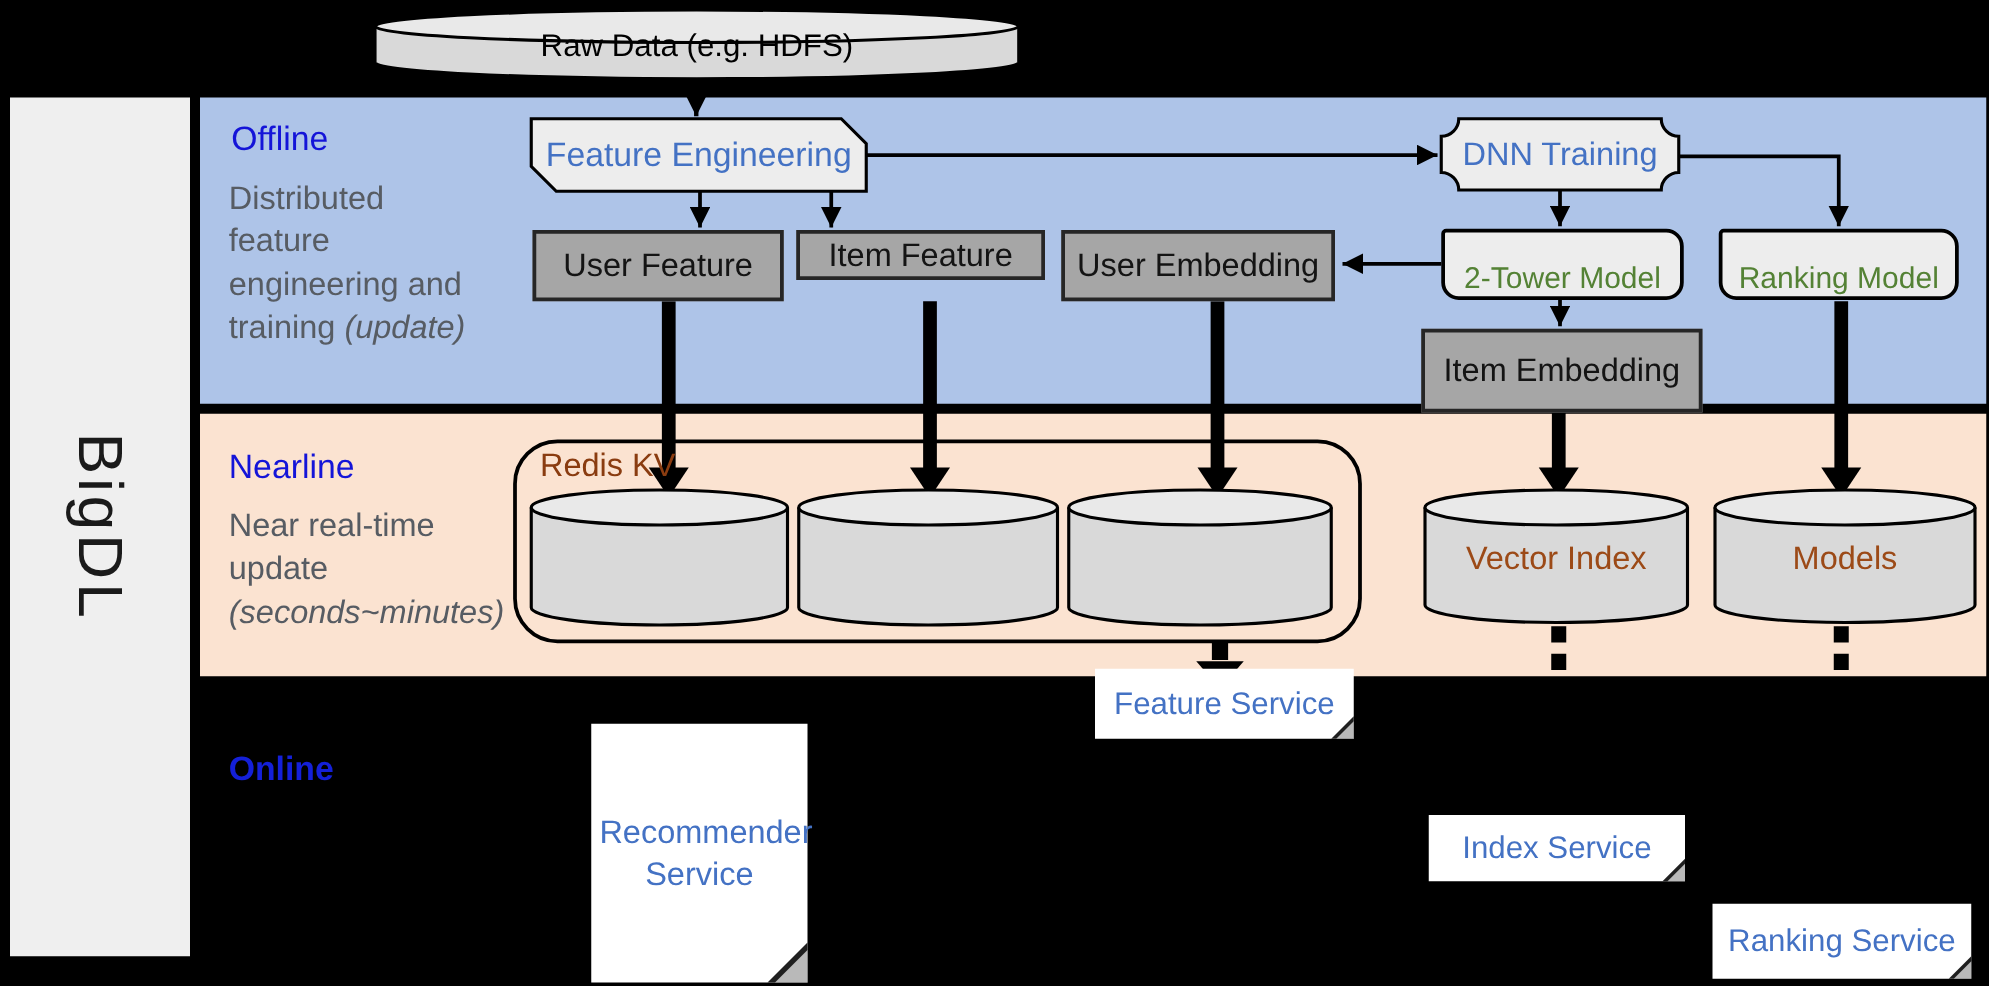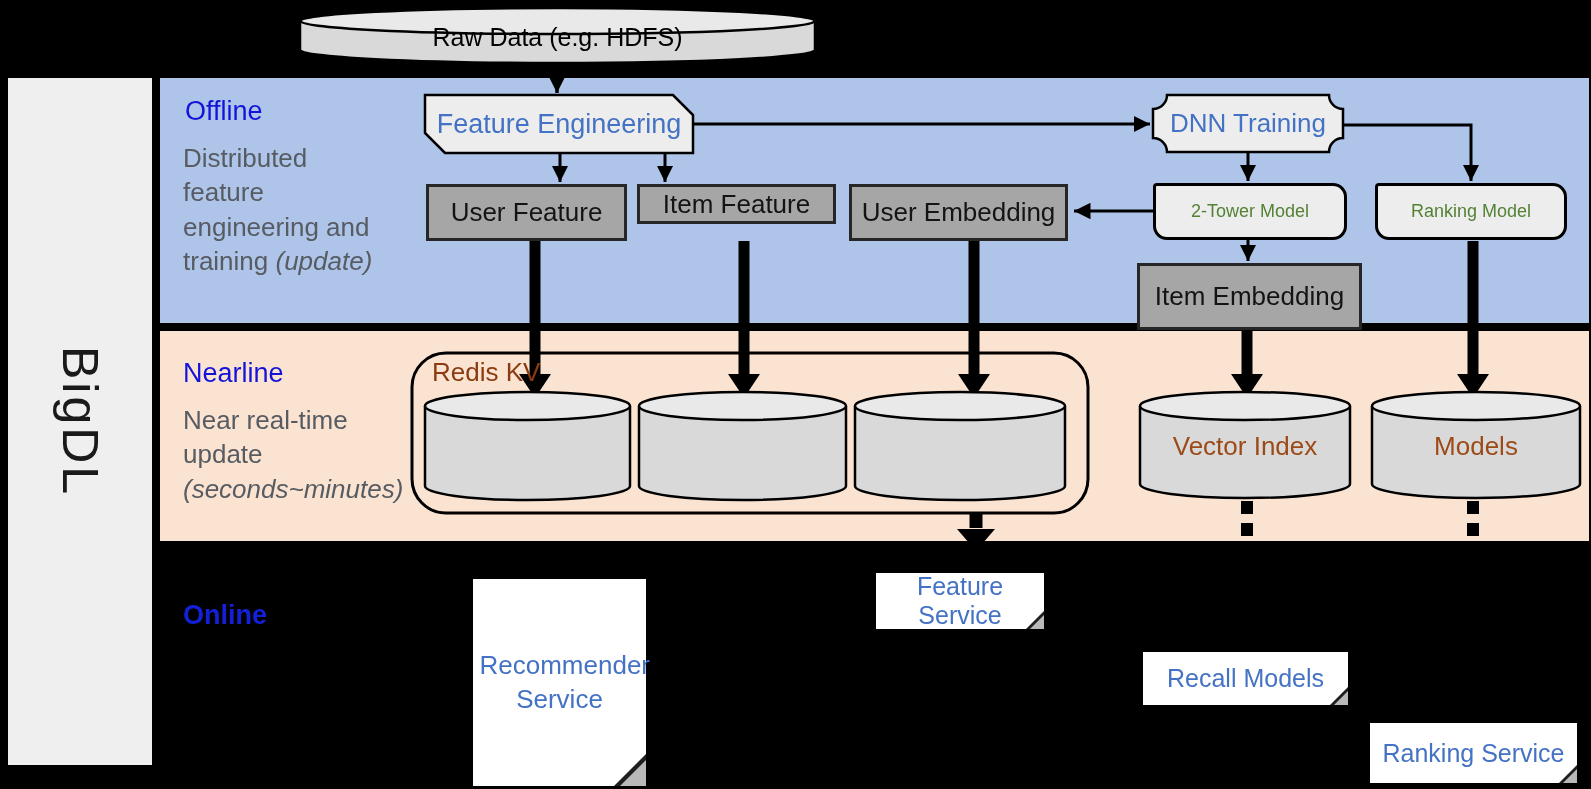--- a/index.html
+++ b/index.html
@@ -17,21 +17,21 @@
   
   .sec-title { font-size:27px; font-weight:500; color:#1414d8; }
   .sec-sub   { font-size:26px; line-height:1.32; color:#575c63; }
   .sec-sub i { font-style:italic; }
   .sec-sub.on-black { color:#44546a; }
   .sec-title.on-black { color:#1420d8; font-weight:600; }
   
   .node { display:flex; align-items:center; justify-content:center; text-align:center; }
   .gray-box  { background:#a6a6a6; border:3px solid #262626; color:#141414; font-size:26px; }
   .round-box { background:#ededed; border:3px solid #000; border-radius:4px 14px 14px 14px;
-               color:#548235; font-size:18px; }
+               color:#548235; font-size:24px;align-items:flex-end; }
   .svg-text-blue  { color:#4472c4; }
   .brown-label { color:#9c4a17; font-size:26px; }
   .white-box { background:#fff; color:#4472c4; font-size:25px; }
   .fold-outer { width:0; height:0; border-left:18px solid transparent; border-bottom:18px solid #1f1f1f;
                 position:absolute; right:0; bottom:0; }
   .fold-inner { width:0; height:0; border-left:14px solid transparent; border-bottom:14px solid #b9b9b9;
                 position:absolute; right:0; bottom:0; }
   .fold-outer.big { border-left-width:32px; border-bottom-width:32px; }
   .fold-inner.big { border-left-width:26px; border-bottom-width:26px; }
   .svg-layer { left:0; top:0; z-index:2; }
@@ -167,28 +167,28 @@
   <div class="abs z3" style="left:432px; top:357px; font-size:26px; color:#8a3c10;">Redis KV</div>
   <div class="abs node brown-label z3" style="left:1140px; top:430px; width:210px; height:32px;">Vector Index</div>
   <div class="abs node brown-label z3" style="left:1372px; top:430px; width:208px; height:32px;">Models</div>
 
   <div class="abs node white-box z3" style="left:473px; top:579px; width:173px; height:207px; font-size:26px; line-height:1.3;">
     <span style="display:block; width:160px;">Recommender Service</span>
     <div class="fold-outer big"></div>
     <div class="fold-inner big"></div>
   </div>
 
-  <div class="abs node white-box z3" style="left:876px; top:573px; width:168px; height:56px;justify-content:flex-end;">
+  <div class="abs node white-box z3" style="left:876px; top:535px; width:207px; height:56px;">
     <span>Feature Service</span>
     <div class="fold-outer"></div>
     <div class="fold-inner"></div>
   </div>
 
   <div class="abs node white-box z3" style="left:1143px; top:652px; width:205px; height:53px;">
-    <span>Recall Models</span>
+    <span>Index Service</span>
     <div class="fold-outer"></div>
     <div class="fold-inner"></div>
   </div>
 
   <div class="abs node white-box z3" style="left:1370px; top:723px; width:207px; height:60px;">
     <span>Ranking Service</span>
     <div class="fold-outer"></div>
     <div class="fold-inner"></div>
   </div>
 

